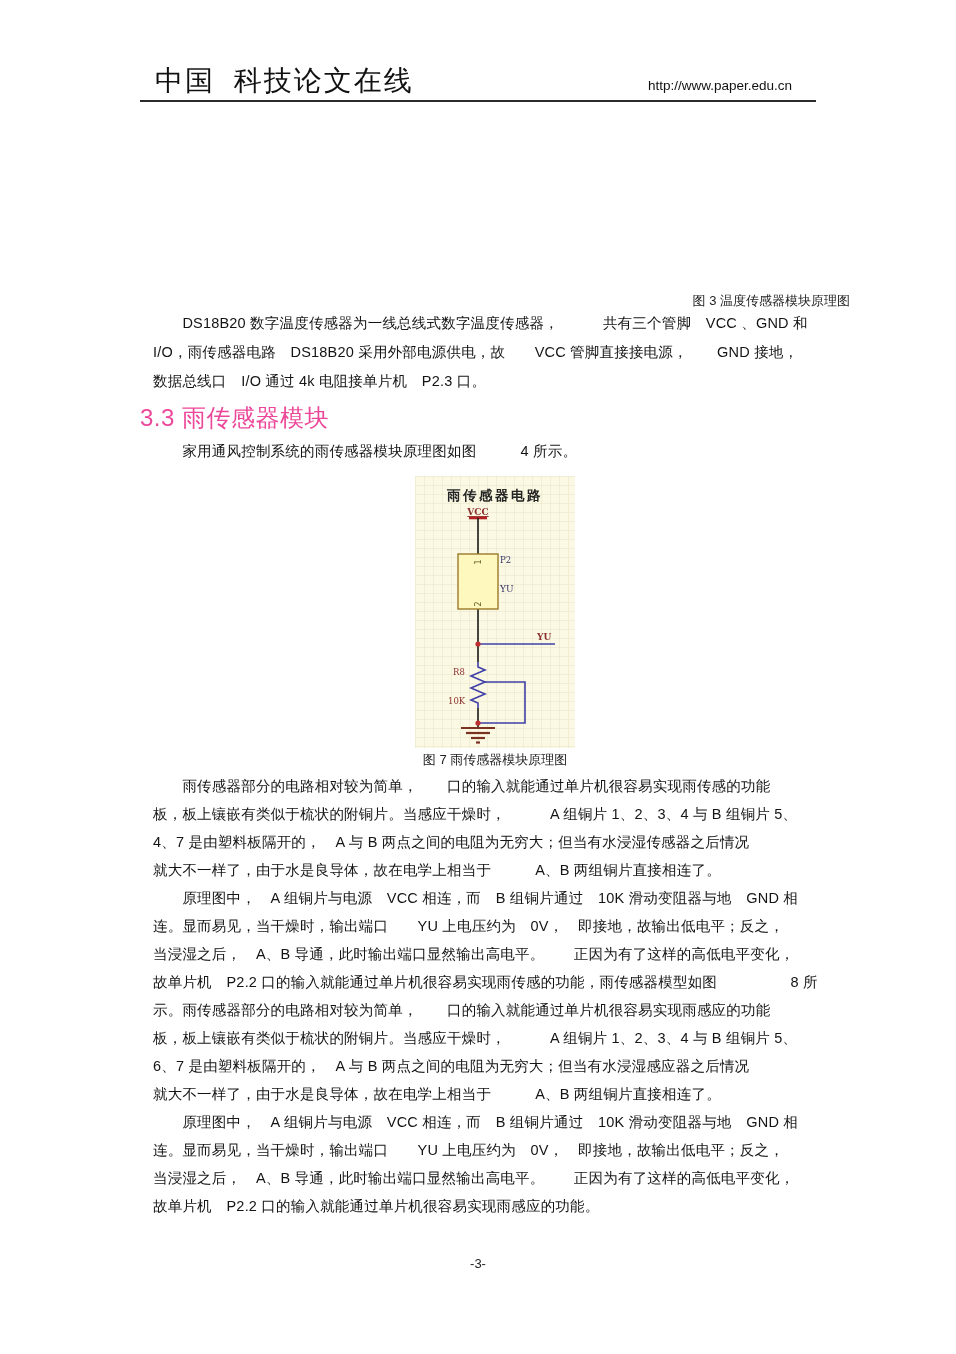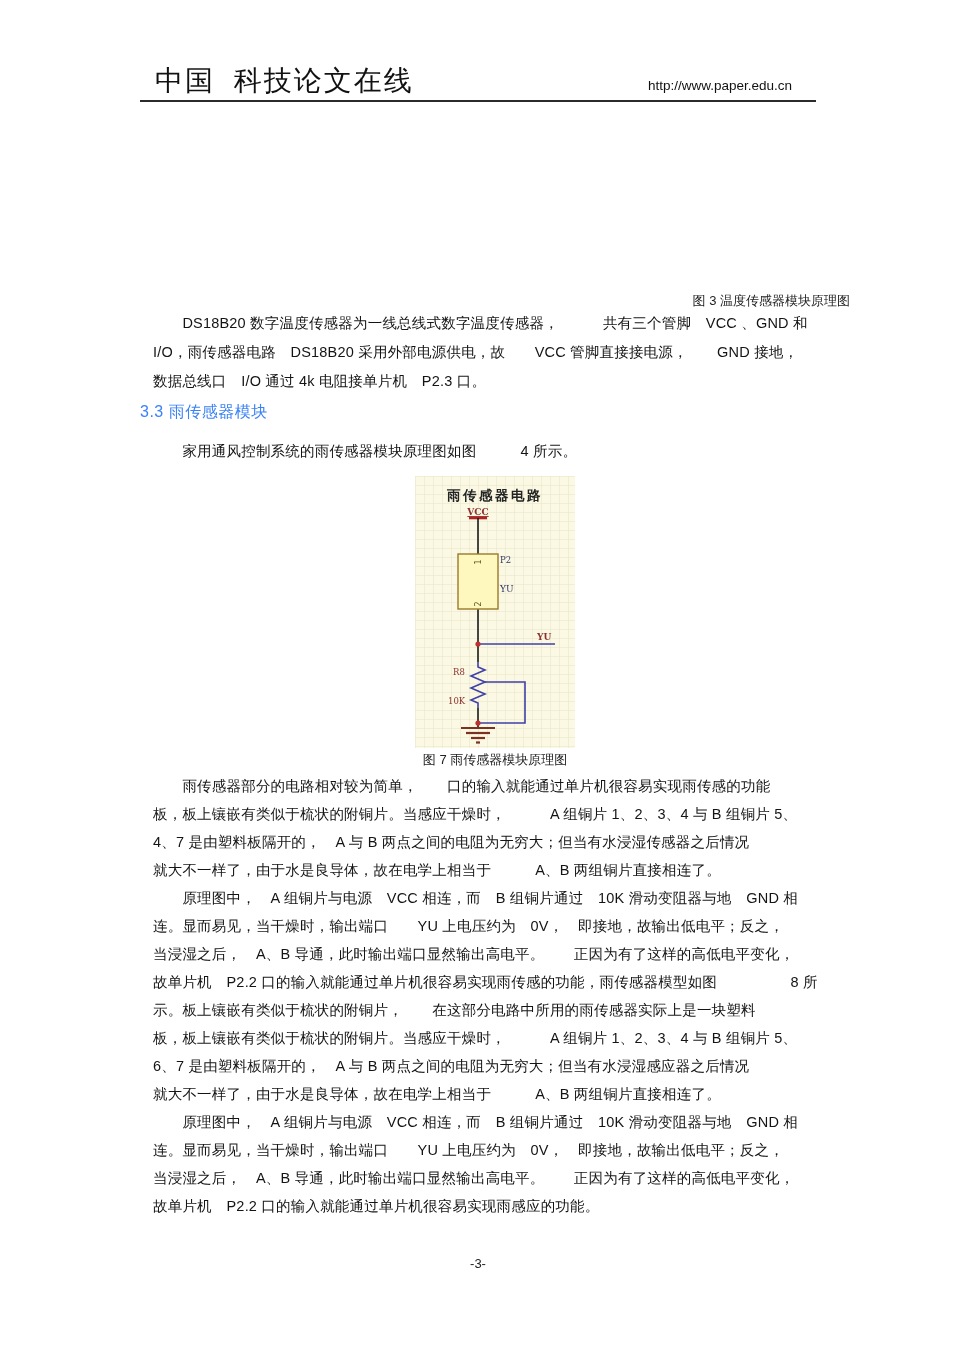--- a/index.html
+++ b/index.html
@@ -21,21 +21,21 @@
   
   .caption{left:140px;width:710px;text-align:center;font-size:13px;color:#222;white-space:pre;}
   .cap3{top:292px;text-align:right;}
   .cap4{top:751px;}
   
   .tline{
     left:140px;width:700px;height:22px;font-size:14.5px;line-height:22px;
     color:#141414;white-space:pre;letter-spacing:0.2px;margin-left:13px;
   }
   .heading{
-    left:140px;top:402px;font-size:16px;color:#3b82f6;letter-spacing:0.5px;white-space:pre;
+    left:140px;top:402px;font-size:24px;color:#ec4899;letter-spacing:0.5px;white-space:pre;
   }
   .footer-page{left:140px;top:1256px;width:676px;text-align:center;font-size:13px;color:#222;}
   
   .schematic-box{left:415px;top:476px;width:160px;height:288px;}
 </style>
 </head>
 <body>
 
 <div class="abs site-title">中国 科技论文在线</div>
 <div class="abs site-url">http://www.paper.edu.cn</div>
@@ -101,21 +101,21 @@
 <div class="abs caption cap4">图 7 雨传感器模块原理图</div>
 
 <div class="abs tline" style="top:775px">　　雨传感器部分的电路相对较为简单，　　口的输入就能通过单片机很容易实现雨传感的功能</div>
 <div class="abs tline" style="top:803px">板，板上镶嵌有类似于梳状的附铜片。当感应干燥时，　　　A 组铜片 1、2、3、4 与 B 组铜片 5、</div>
 <div class="abs tline" style="top:831px">4、7 是由塑料板隔开的，　A 与 B 两点之间的电阻为无穷大；但当有水浸湿传感器之后情况</div>
 <div class="abs tline" style="top:859px">就大不一样了，由于水是良导体，故在电学上相当于　　　A、B 两组铜片直接相连了。</div>
 <div class="abs tline" style="top:887px">　　原理图中，　A 组铜片与电源　VCC 相连，而　B 组铜片通过　10K 滑动变阻器与地　GND 相</div>
 <div class="abs tline" style="top:915px">连。显而易见，当干燥时，输出端口　　YU 上电压约为　0V，　即接地，故输出低电平；反之，</div>
 <div class="abs tline" style="top:943px">当浸湿之后，　A、B 导通，此时输出端口显然输出高电平。　　正因为有了这样的高低电平变化，</div>
 <div class="abs tline" style="top:971px">故单片机　P2.2 口的输入就能通过单片机很容易实现雨传感的功能，雨传感器模型如图　　　　　8 所</div>
-<div class="abs tline" style="top:999px">示。板上镶嵌有类似于梳状的附铜片，　　在这部分电路中所用的雨传感器实际上是一块塑料</div>
+<div class="abs tline" style="top:999px">示。雨传感器部分的电路相对较为简单，　　口的输入就能通过单片机很容易实现雨感应的功能</div>
 <div class="abs tline" style="top:1027px">板，板上镶嵌有类似于梳状的附铜片。当感应干燥时，　　　A 组铜片 1、2、3、4 与 B 组铜片 5、</div>
 <div class="abs tline" style="top:1055px">6、7 是由塑料板隔开的，　A 与 B 两点之间的电阻为无穷大；但当有水浸湿感应器之后情况</div>
 <div class="abs tline" style="top:1083px">就大不一样了，由于水是良导体，故在电学上相当于　　　A、B 两组铜片直接相连了。</div>
 <div class="abs tline" style="top:1111px">　　原理图中，　A 组铜片与电源　VCC 相连，而　B 组铜片通过　10K 滑动变阻器与地　GND 相</div>
 <div class="abs tline" style="top:1139px">连。显而易见，当干燥时，输出端口　　YU 上电压约为　0V，　即接地，故输出低电平；反之，</div>
 <div class="abs tline" style="top:1167px">当浸湿之后，　A、B 导通，此时输出端口显然输出高电平。　　正因为有了这样的高低电平变化，</div>
 <div class="abs tline" style="top:1195px">故单片机　P2.2 口的输入就能通过单片机很容易实现雨感应的功能。</div>
 
 <div class="abs footer-page">-3-</div>
 

